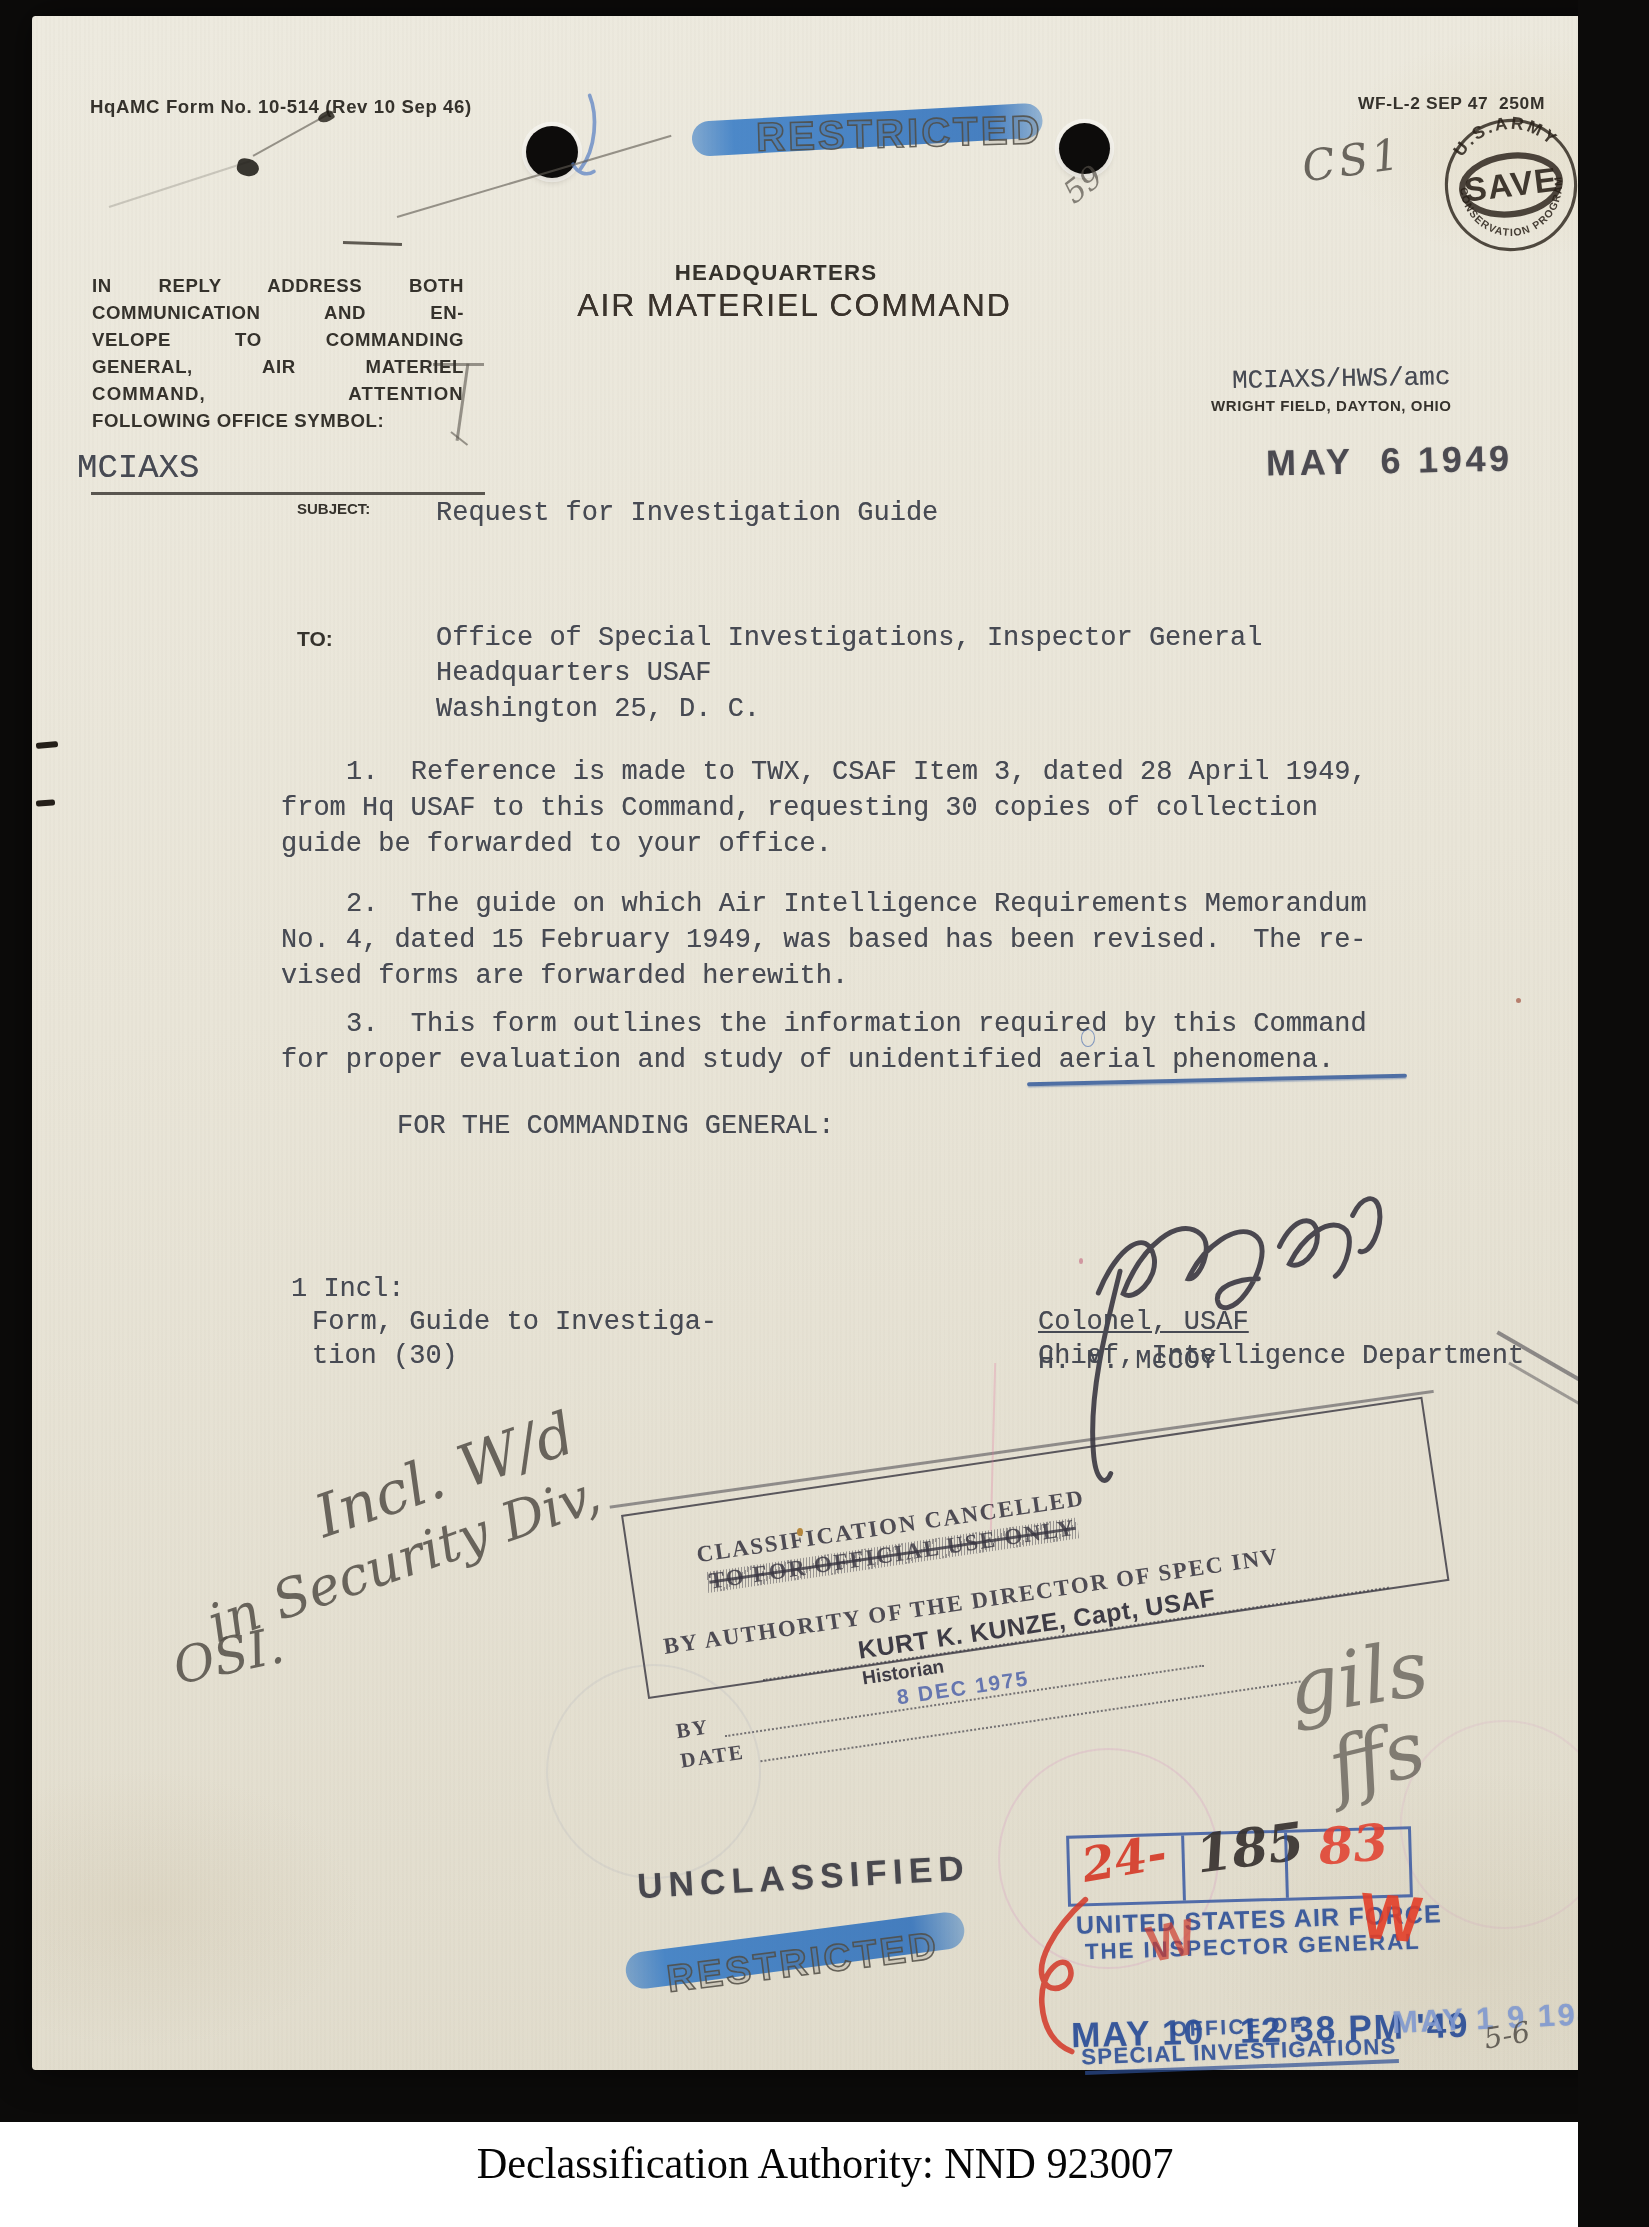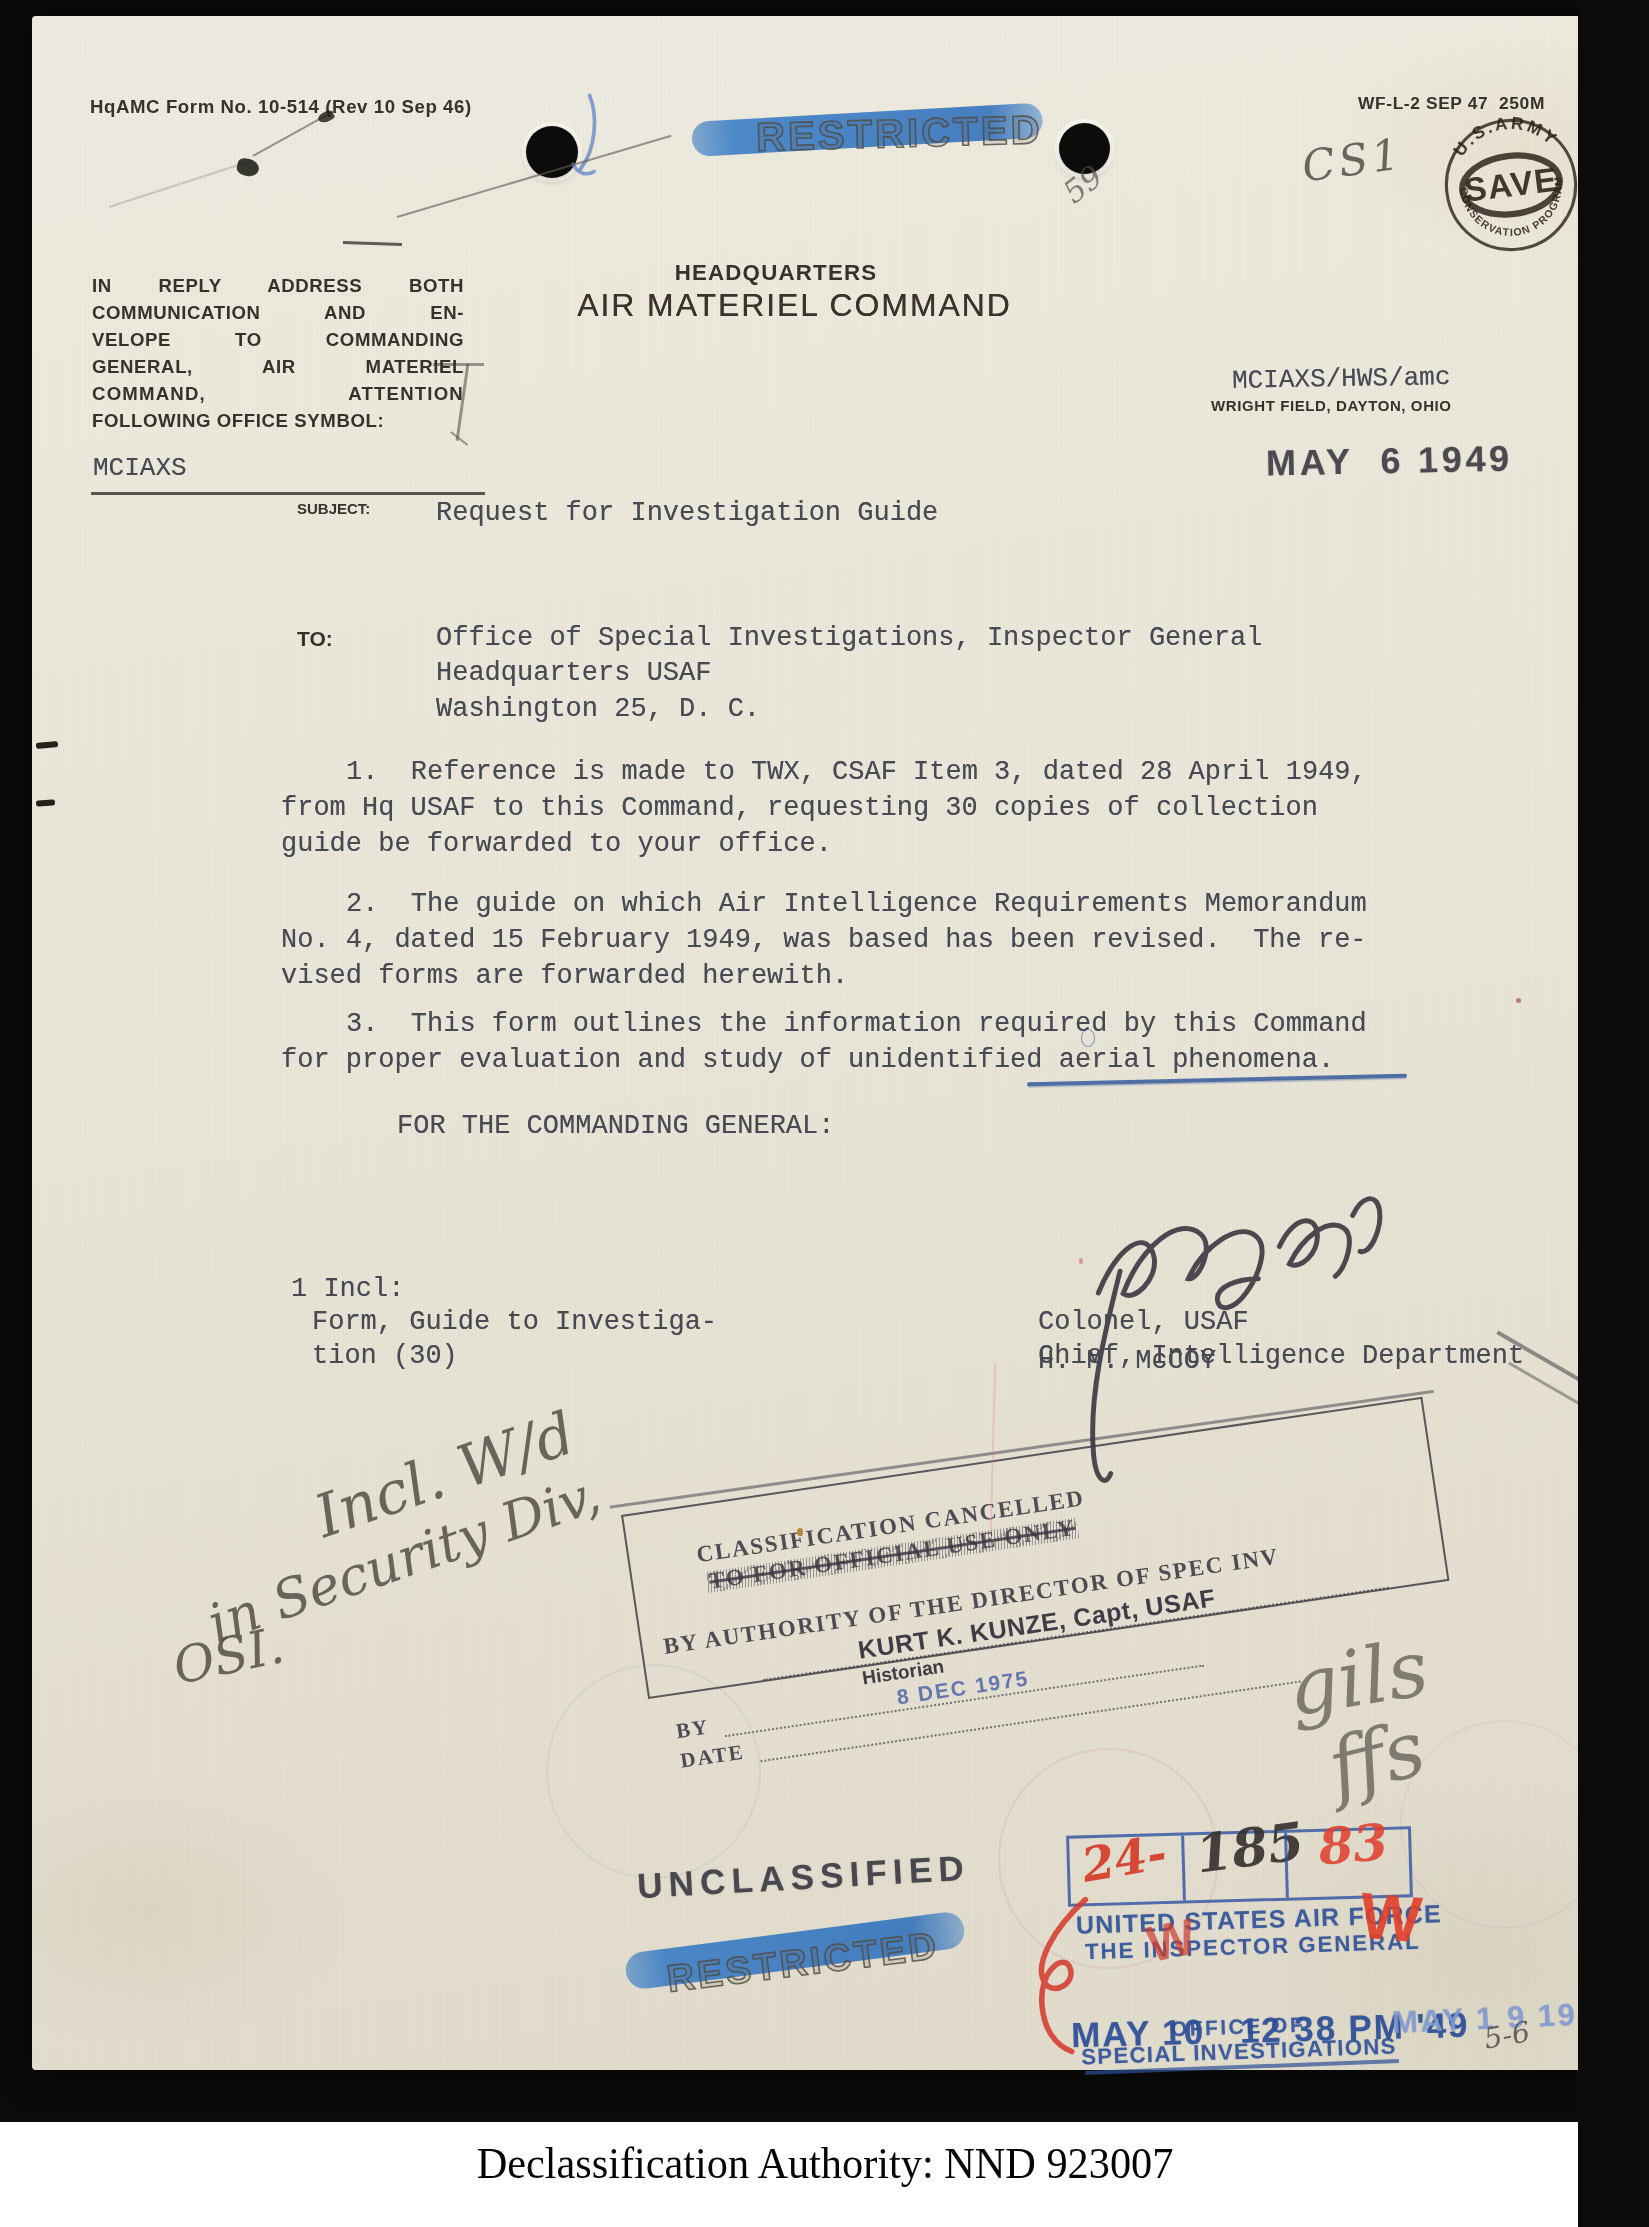--- a/index.html
+++ b/index.html
@@ -91,21 +91,21 @@
   </svg>
 
   <div class="abs" style="left:92px;top:272px;width:372px;">
     <div class="lbl justify" style="position:static;font-size:18.6px;line-height:27px;letter-spacing:0.6px;">IN REPLY ADDRESS BOTH</div>
     <div class="lbl justify" style="position:static;font-size:18.6px;line-height:27px;letter-spacing:0.6px;">COMMUNICATION AND EN-</div>
     <div class="lbl justify" style="position:static;font-size:18.6px;line-height:27px;letter-spacing:0.6px;">VELOPE TO COMMANDING</div>
     <div class="lbl justify" style="position:static;font-size:18.6px;line-height:27px;letter-spacing:0.6px;">GENERAL, AIR MATERIEL</div>
     <div class="lbl justify" style="position:static;font-size:18.6px;line-height:27px;letter-spacing:1.2px;">COMMAND, ATTENTION</div>
     <div class="lbl" style="position:static;font-size:18.6px;line-height:27px;letter-spacing:0.6px;">FOLLOWING OFFICE SYMBOL:</div>
   </div>
-  <div class="tw" style="left:93px;top:452px;font-size:26px;">MCIAXS</div>
+  <div class="tw" style="left:77px;top:452px;font-size:34px;">MCIAXS</div>
   <div class="abs" style="left:91px;top:492px;width:394px;height:2.5px;background:rgba(52,49,44,.8);"></div>
 
   <div class="lbl" style="left:562px;top:260px;width:428px;text-align:center;font-size:22.3px;letter-spacing:1.2px;">HEADQUARTERS</div>
   <div class="abs" style="left:534px;top:287px;width:521px;text-align:center;font-size:32px;letter-spacing:1.9px;color:#3a332c;font-family:'Liberation Sans',sans-serif;text-shadow:0 0 0.6px #3a332c;">AIR MATERIEL COMMAND</div>
 
   <div class="tw" style="left:1232px;top:363px;font-size:26px;transform:rotate(-1deg);">MCIAXS/HWS/amc</div>
   <div class="lbl" style="left:1211px;top:397px;font-size:15px;letter-spacing:0.6px;">WRIGHT FIELD, DAYTON, OHIO</div>
   <div class="abs" style="left:1266px;top:440px;font-family:'Liberation Sans',sans-serif;font-weight:800;font-size:36px;letter-spacing:3.7px;color:rgba(63,61,69,.88);transform:rotate(-1.2deg);text-shadow:0 0 1.2px rgba(63,61,69,.4);white-space:pre;">MAY  6 1949</div>
 
   <div class="lbl" style="left:297px;top:500px;font-size:15px;">SUBJECT:</div>
@@ -134,21 +134,21 @@
   <svg class="abs" style="left:1055px;top:1172px;" width="372" height="335" viewBox="0 0 580 540">
     <g fill="none" stroke="rgba(47,45,56,.85)" stroke-width="8" stroke-linecap="round">
       <path d="M60,195 C90,120 140,88 150,138 C156,172 118,210 100,196 C130,118 190,70 225,100 C248,120 222,175 205,172 C228,122 285,78 315,104 C335,122 318,168 298,195 C280,220 255,228 252,206 C250,186 282,172 318,172"></path>
       <path d="M352,120 C375,72 410,66 413,100 C415,132 385,158 368,148 C390,104 430,74 455,90 C475,103 460,155 442,168"></path>
       <path d="M470,70 C485,38 508,34 513,60 C518,92 498,134 482,128"></path>
       <path d="M95,160 C70,260 45,360 52,450 C55,498 72,508 80,486"></path>
     </g>
   </svg>
 
   <div class="tw" style="left:1038px;top:1345px;">H. M. McCOY</div>
-  <div class="tw" style="left:1038px;top:1306px;">Colonel, USAF</div>
+  <div class="tw" style="left:1038px;top:1306px;text-decoration:underline;">Colonel, USAF</div>
   <div class="tw" style="left:1038px;top:1340px;">Chief, Intelligence Department</div>
 
   <div class="tw" style="left:291px;top:1273px;">1 Incl:</div>
   <div class="tw" style="left:312px;top:1306px;">Form, Guide to Investiga-</div>
   <div class="tw" style="left:312px;top:1340px;">tion (30)</div>
 
   <div class="abs" style="left:1487px;top:1369px;width:155px;height:3.7px;background:rgba(50,48,58,.5);filter:blur(0.6px);transform:rotate(30deg);"></div>
   <div class="abs" style="left:1501px;top:1391px;width:118px;height:3.1px;background:rgba(50,48,58,.4);filter:blur(0.6px);transform:rotate(30deg);"></div>
 
   <div class="pencil" style="left:310px;top:1440px;font-size:59px;transform:rotate(-19deg);">Incl. W/d</div>

